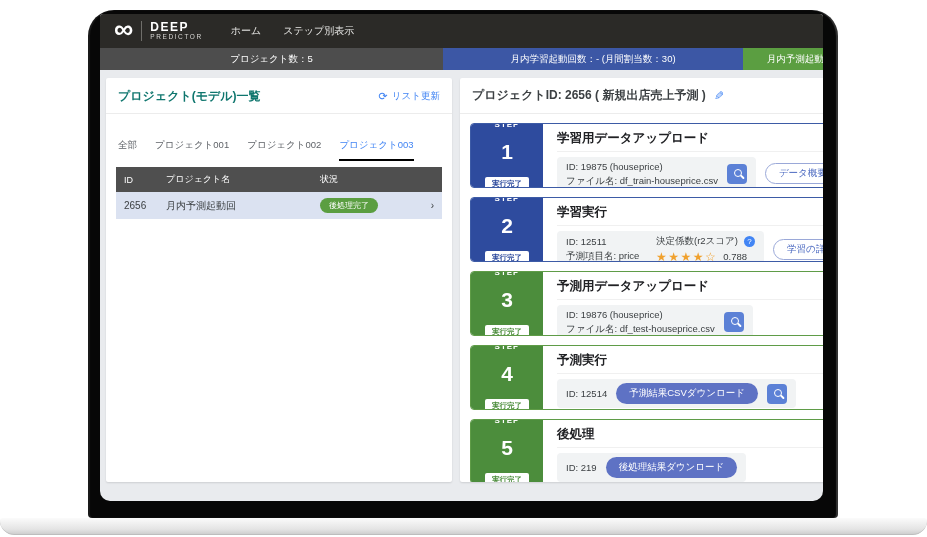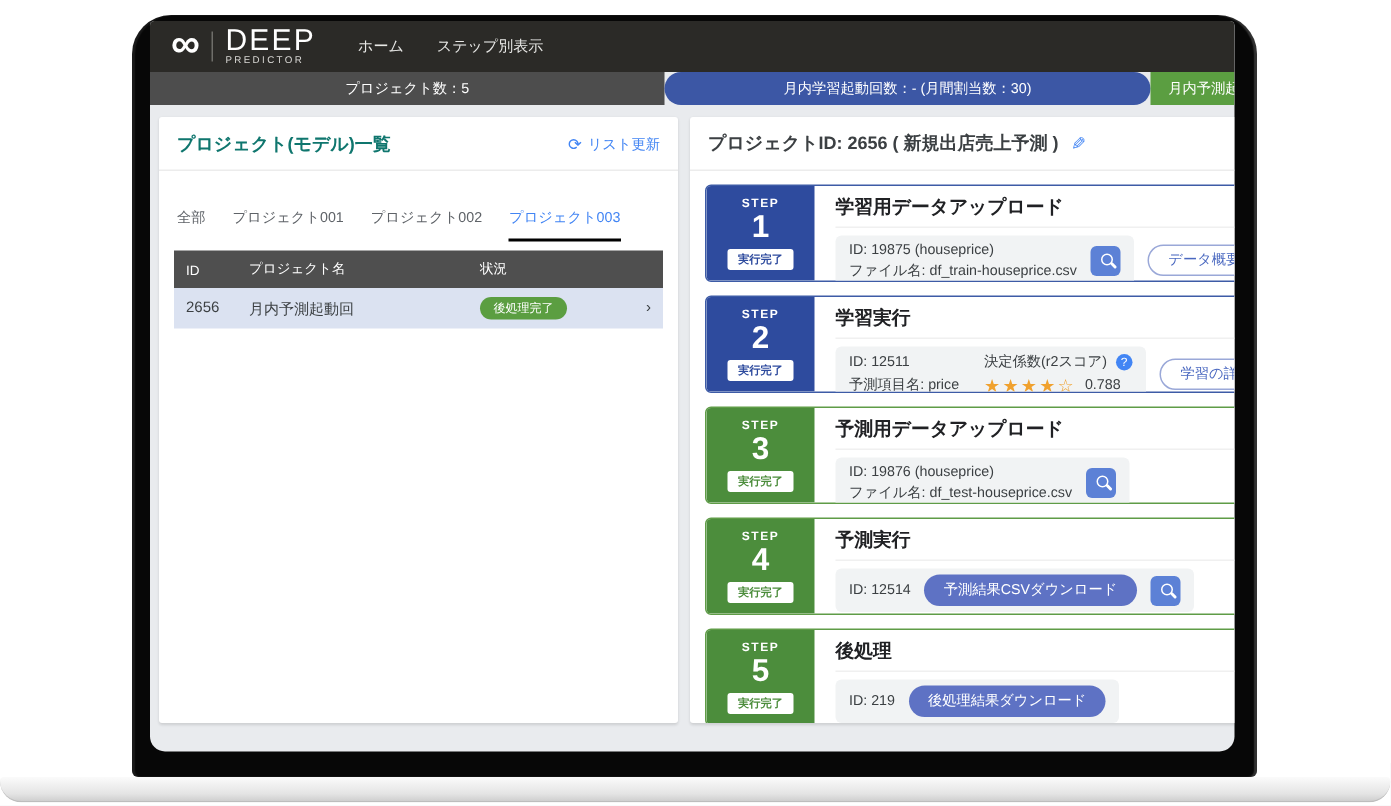--- a/index.html
+++ b/index.html
@@ -15,30 +15,30 @@
     border-bottom:1px solid #bdbdbd; }
   .screen { position:absolute; left:12px; top:4px; width:723px; height:487px;
     background:#e9ebee; border-radius:3px 3px 10px 10px; overflow:hidden; }
 
   
   .app-header { height:34px; background:#2b2a27; display:flex; align-items:center; padding:0 14px; color:#fff; }
   .logo { display:flex; align-items:center; gap:8px; cursor:pointer; }
   .infinity { font-size:27px; font-weight:bold; line-height:20px; margin-top:-4px; }
   .logo-sep { width:1px; height:20px; background:#6f6e6a; }
   .logo-words { display:flex; flex-direction:column; line-height:1; }
-  .logo-main { font-size:20px; font-weight:normal; letter-spacing:1.5px; }
+  .logo-main { font-size:12px; font-weight:bold; letter-spacing:1.5px; }
   .logo-sub { font-size:6.5px; letter-spacing:1.6px; color:#d8d7d4; margin-top:1px; }
   .top-nav { display:flex; gap:22px; margin-left:28px; }
   .top-nav a { color:#e8e8e6; font-size:10px; text-decoration:none; cursor:pointer; }
 
   
   .stats-bar { height:22px; display:flex; color:#fff; font-size:9.5px; }
   .stat { display:flex; align-items:center; justify-content:center; height:100%; overflow:hidden; white-space:nowrap; }
   .stat.gray { width:343px; background:#4d4d4d; }
-  .stat.blue { width:324px; background:#3c57a5;border-radius:11px; }
+  .stat.blue { width:300px; background:#3c57a5; }
   .stat.green { flex:1; background:#5b9e41; padding-left:34px; }
 
   
   .main { height:431px; display:flex; gap:8px; padding:8px 0 0 6px; overflow:hidden; }
   .panel { background:#fff; height:404px; border-radius:2px; box-shadow:0 1px 2px rgba(0,0,0,.12); }
   .left-panel { width:346px; flex:none; }
   .right-panel { width:420px; flex:none; overflow:hidden; }
 
   
   .lp-header { display:flex; align-items:center; justify-content:space-between; padding:10px 12px 8px; border-bottom:1px solid #ececec; }
@@ -57,21 +57,21 @@
   .status-pill { display:inline-block; background:#5b9e41; color:#fff; font-size:8px; padding:2px 9px; border-radius:9px; }
 
   
   .rp-header { display:flex; align-items:center; gap:8px; padding:9px 12px; border-bottom:1px solid #ececec; }
   .rp-title { font-size:12px; font-weight:bold; color:#3c4043; }
   .pencil { color:#4285f4; font-size:12px; cursor:pointer; transform:scaleX(-1); display:inline-block; }
   .steps { padding:9px 10px; display:flex; flex-direction:column; gap:9px; }
   .step-card { display:flex; border:1px solid; border-radius:4px; overflow:hidden; height:65px; background:#fff; }
   .step-card.blue { border-color:#3d5ba6; }
   .step-card.green { border-color:#5f9c47; }
-  .step-left { width:72px; flex:none; display:flex; flex-direction:column; align-items:center; justify-content:center; gap:1px; color:#fff; }
+  .step-left { width:72px; flex:none; display:flex; flex-direction:column; align-items:center; justify-content:center; gap:12px; color:#fff; }
   .blue .step-left { background:#2e4b9e; }
   .green .step-left { background:#4c8d3c; }
   .step-word { font-size:8px; font-weight:bold; letter-spacing:1px; }
   .step-num { font-size:21px; font-weight:bold; line-height:1.05; }
   .exec-badge { background:#fff; font-size:7.5px; font-weight:bold; padding:2px 7px; border-radius:2px; margin-top:2px; }
   .blue .exec-badge { color:#2e4b9e; }
   .green .exec-badge { color:#4c8d3c; }
   .step-body { flex:1; padding:6px 12px 6px 14px; display:flex; flex-direction:column; }
   .step-title { font-size:12.5px; font-weight:bold; color:#202124; padding-bottom:4px; border-bottom:1px solid #f0f0f0; }
   .detail-row { display:flex; align-items:center; gap:9px; margin-top:5px; }

